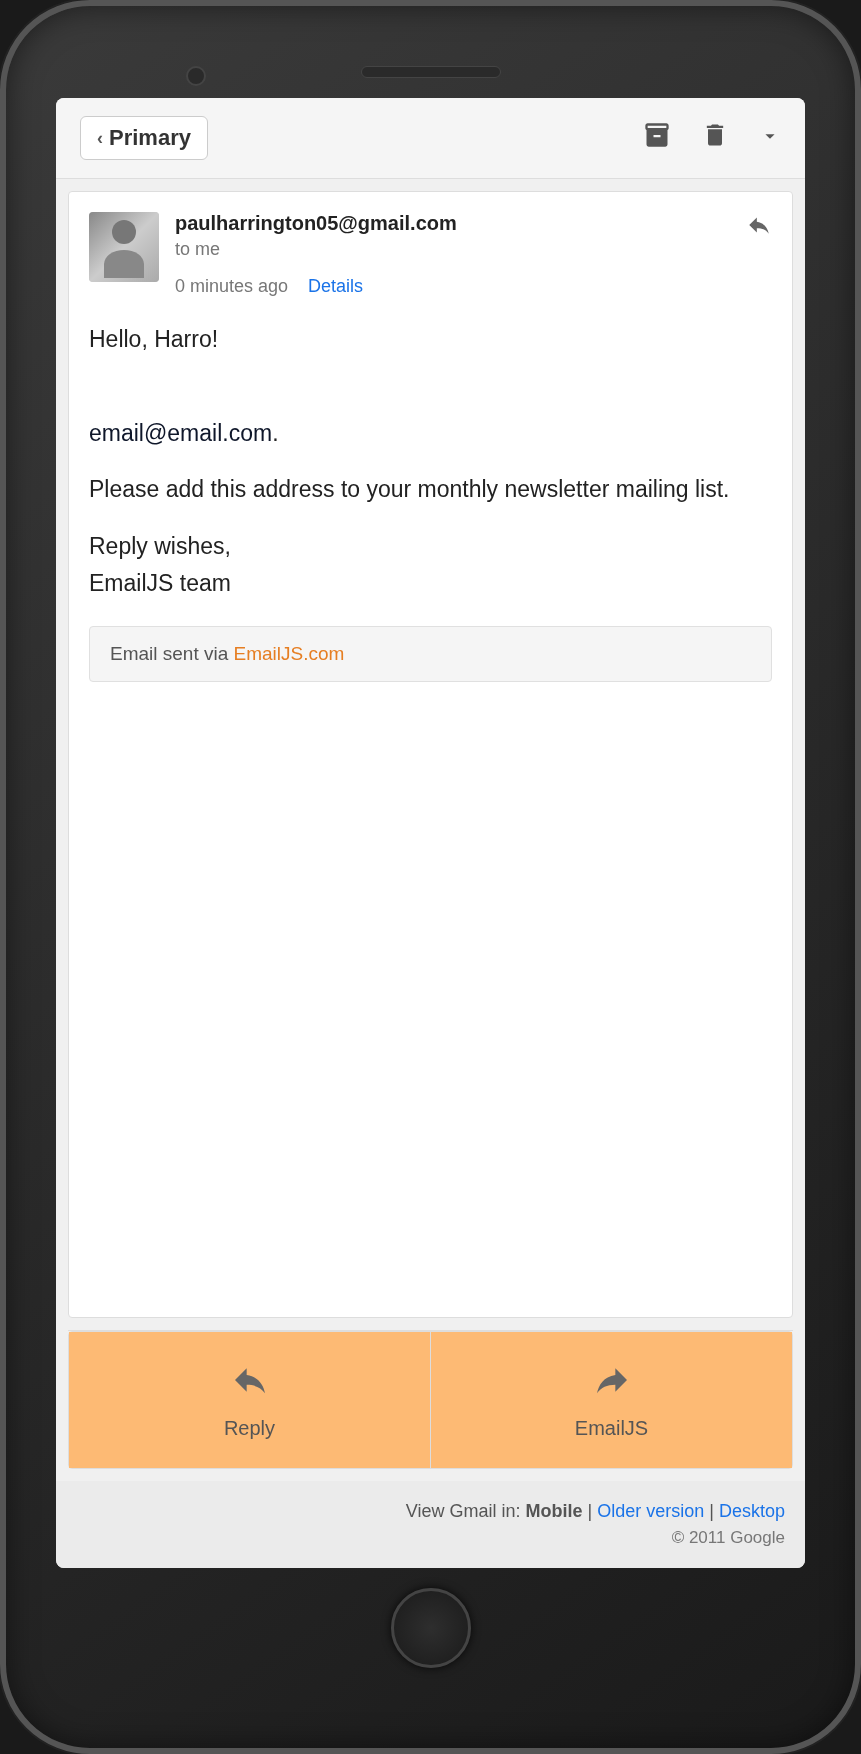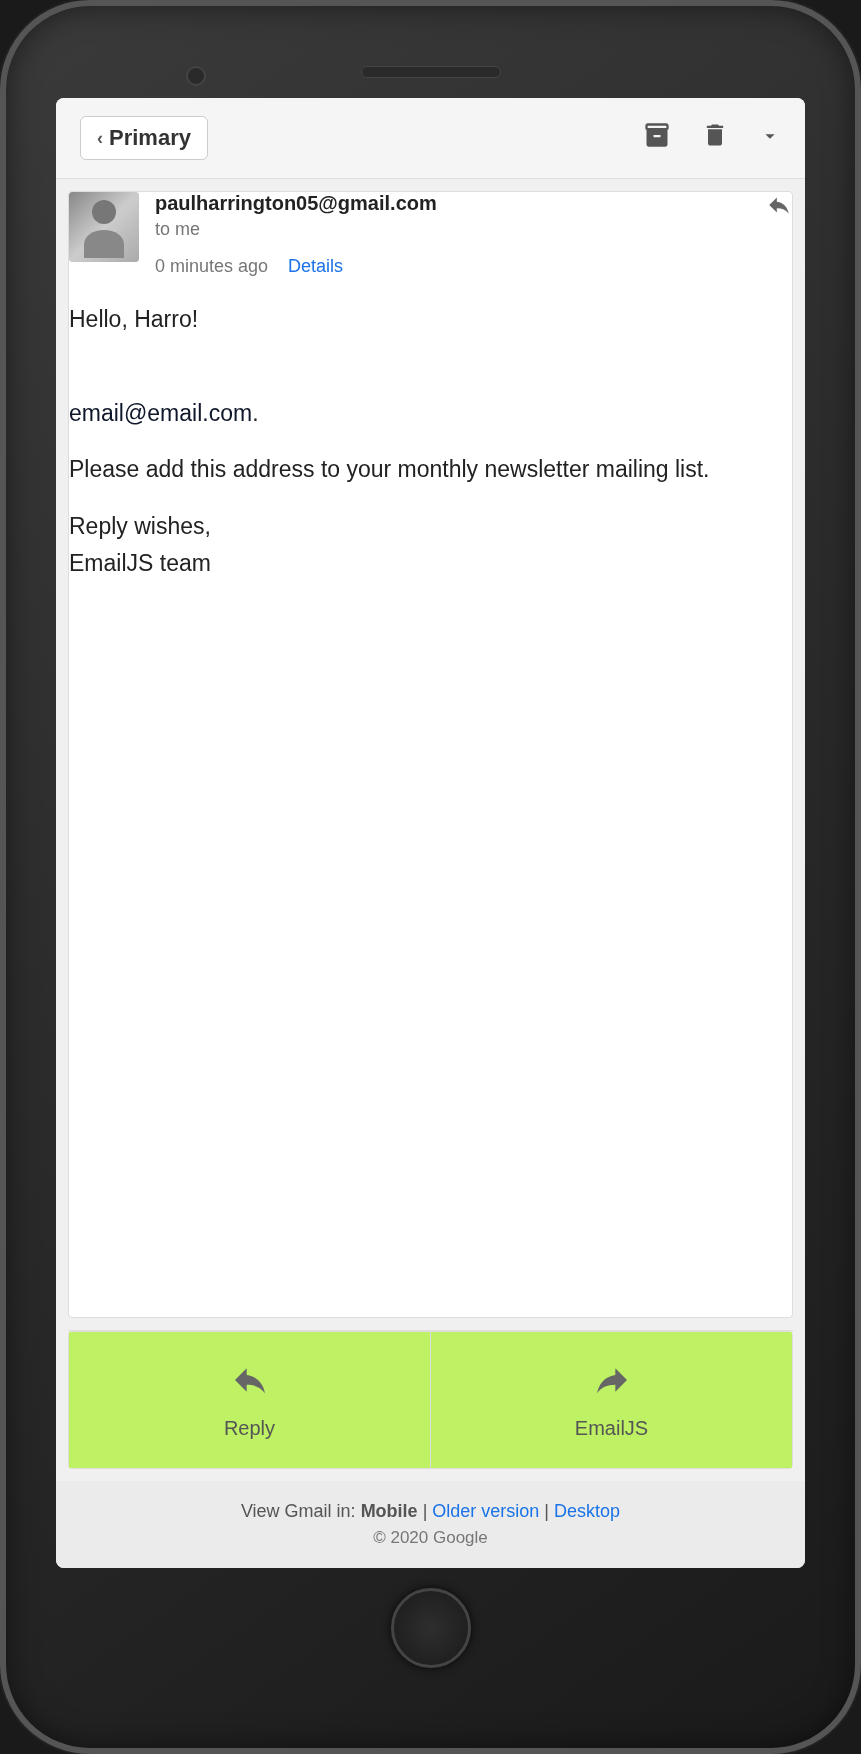--- a/index.html
+++ b/index.html
@@ -129,20 +129,21 @@
       color: #aaa;
       cursor: pointer;
     }
 
     
     .email-body-container {
       background: white;
       margin: 12px;
       border: 1px solid #ddd;
       border-radius: 4px;
+      padding: 20px;
       flex: 1;
     }
 
     
     .sender-row {
       display: flex;
       align-items: flex-start;
       margin-bottom: 24px;
     }
 
@@ -270,21 +271,21 @@
     }
 
     .action-btn {
       flex: 1;
       display: flex;
       flex-direction: column;
       align-items: center;
       justify-content: center;
       padding: 28px 0;
       cursor: pointer;
-      background: #bef264;
+      background: #fdba74;
       border: none;
     }
 
     .action-btn:first-child {
       border-right: 1px solid #ddd;
     }
 
     .action-icon {
       font-size: 36px;
       color: #666;
@@ -293,21 +294,21 @@
 
     .action-label {
       font-size: 20px;
       color: #555;
     }
 
     
     .gmail-footer {
       background: #ebebeb;
       padding: 20px;
-      text-align: center;
+      text-align: right;
       font-size: 18px;
       color: #555;
     }
 
     .gmail-footer a {
       color: #1a73e8;
       text-decoration: none;
     }
 
     .gmail-footer .copyright {
@@ -409,20 +410,23 @@
           <a class="email-link" href="#">email@email.com</a><span>.</span>
         </p>
         <p>Please add this address to your monthly newsletter mailing list.</p>
         <p>
           <span>Reply wishes,</span>
           <br>
           <span>EmailJS team</span>
         </p>
       </div>
 
+      <div class="email-footer-box">
+        <span>Email sent via </span><a class="emailjs-link" href="#">EmailJS.com</a>
+      </div>
     </div>
 
     <div class="divider"></div>
 
     <div class="action-bar">
       <button class="action-btn">
         <span class="action-icon">
           <svg width="40" height="40" viewBox="0 0 24 24" fill="#666">
             <path d="M10 9V5l-7 7 7 7v-4.1c5 0 8.5 1.6 11 5.1-1-5-4-10-11-11z"></path>
           </svg>
@@ -436,21 +440,21 @@
           </svg>
         </span>
         <span class="action-label">EmailJS</span>
       </button>
     </div>
 
     <div class="gmail-footer">
       <div>
         <span>View Gmail in: </span><strong>Mobile</strong><span> | </span><a href="#">Older version</a><span> | </span><a href="#">Desktop</a>
       </div>
-      <div class="copyright">© 2020 Google</div>
+      <div class="copyright">© 2011 Google</div>
     </div>
 
   </div>
 
   <div class="phone-bottom">
     <div class="home-button"></div>
   </div>
 </div>
 
 </body></html>

